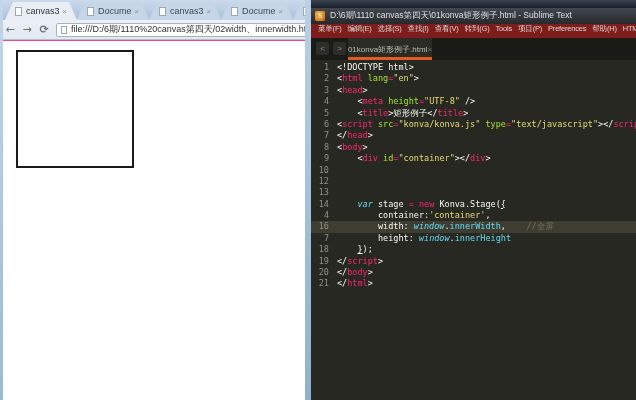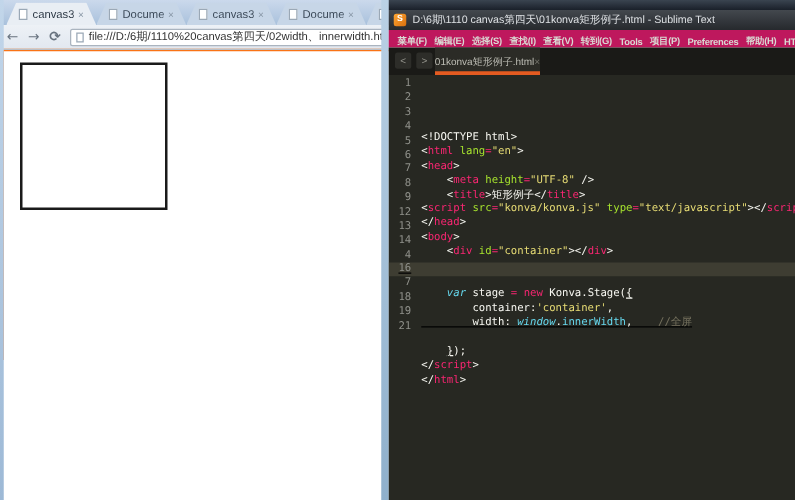--- a/index.html
+++ b/index.html
@@ -1,21 +1,21 @@
 <!DOCTYPE html>
 <html><head>
 <meta charset="utf-8">
 <style>
   * { margin:0; padding:0; box-sizing:border-box; }
   html,body { width:636px; height:400px; overflow:hidden; background:#fff;
               font-family:"Liberation Sans", sans-serif; }
   #screen { position:relative; width:636px; height:400px; overflow:hidden; }
 
   
-  .chrome-window { position:absolute; left:0; top:0; width:312px; height:288px; background:#f97316; }
+  .chrome-window { position:absolute; left:0; top:0; width:312px; height:288px; background:#ec4899; }
   .win-border-left { position:absolute; left:0; top:0; width:3px; height:400px;
                      background:linear-gradient(180deg,#c2d6ea,#9db9d6); z-index:4; }
   .chrome-topbar { position:absolute; left:0; top:0; width:100%; height:20px;
                    background:linear-gradient(180deg,#cbd9ec,#a9c1dc); }
   .tab-strip { position:absolute; left:5px; top:2px; height:18px; display:flex; }
   .ctab { position:relative; width:72px; height:18px; flex:0 0 72px;
           clip-path:polygon(8px 0, calc(100% - 8px) 0, 100% 100%, 0 100%);
           background:#c7d6e7; display:flex; align-items:center; padding:0 10px;
           font-size:9px; color:#3c4a59; cursor:default; }
   .ctab.active { background:#e9eef4; z-index:2; color:#2b3744; }
@@ -47,44 +47,44 @@
               background:linear-gradient(180deg,#3a4450,#1a202a); }
   .st-titlebar { position:absolute; left:6px; top:8px; width:325px; height:16px;
                  background:linear-gradient(180deg,#43484e,#26292d);
                  display:flex; align-items:center; padding-left:4px; }
   .st-icon { width:10px; height:10px; border-radius:2px; flex:0 0 10px;
              background:linear-gradient(135deg,#ffa733,#d96f0e);
              color:#fff; font-size:7px; font-weight:bold; text-align:center;
              line-height:10px; margin-right:5px; }
   .st-title { font-size:8.5px; color:#dde0e3; white-space:nowrap; overflow:hidden; }
   .st-menubar { position:absolute; left:6px; top:24px; width:325px; height:14px;
-                background:#be185d; display:flex; align-items:flex-end; gap:6px;
-                padding-left:7px; overflow:hidden;font-weight:bold; }
+                background:#7f1d1d; display:flex; align-items:flex-start; gap:6px;
+                padding-left:7px; overflow:hidden; }
   .menu-item { font-size:7.5px; color:#d9d9d3; white-space:nowrap; letter-spacing:-0.2px; }
   .st-tabbar { position:absolute; left:6px; top:38px; width:325px; height:22px;
                background:#1a1a17; }
   .tabnav { position:absolute; top:4px; width:13px; height:13px; background:#2d2d29;
             border-radius:2px; color:#96968e; font-size:8px; text-align:center;
             line-height:13px; }
   .tabnav.back { left:5px; } .tabnav.fwd { left:22px; }
   .editor-tab { position:absolute; left:37px; top:0; width:84px; height:22px;
                 background:#2b2b26; display:flex; align-items:center;
                 justify-content:center; gap:0; }
   .editor-tab-label { font-size:8px; color:#bdbdb5; white-space:nowrap; }
   .editor-tab-close { font-size:8px; color:#75756d; }
   .tab-underline { position:absolute; left:37px; bottom:0; width:84px; height:3px; }
 
   .code-editor { position:absolute; left:6px; top:60px; width:325px; height:340px;
                  background:#272822; overflow:hidden; padding-top:2px;
                  font-family:"DejaVu Sans Mono", monospace; font-size:8.5px; }
   .line { display:flex; height:11.4px; line-height:11.4px; white-space:pre; }
-  .line.current { background:#3e3d32;text-decoration:underline; }
+  .line.current { background:#3e3d32; }
   .gutter { width:26px; flex:0 0 26px; text-align:right; padding-right:8px;
             color:#8f908a; }
-  .codetext { white-space:pre; color:#f8f8f2;margin-top:43px; }
+  .codetext { white-space:pre; color:#f8f8f2; }
   .tk-w { color:#f8f8f2; }
   .tk-p { color:#f92672;text-align:right; }
   .tk-g { color:#a6e22e; }
   .tk-y { color:#e6db74; }
   .tk-c { color:#66d9ef; }
   .tk-i { color:#66d9ef; font-style:italic; }
   .tk-m { color:#75715e; }
   .tk-b { color:#f8f8f2; text-decoration:underline; }
 </style>
 </head>
@@ -168,25 +168,27 @@
     <div class="code-editor">
         <div class="line"><span class="gutter">1</span><span class="codetext"><span class="tk-w">&lt;!DOCTYPE html&gt;</span></span></div>
         <div class="line"><span class="gutter">2</span><span class="codetext"><span class="tk-w">&lt;</span><span class="tk-p">html</span><span class="tk-w"> </span><span class="tk-g">lang</span><span class="tk-p">=</span><span class="tk-y">"en"</span><span class="tk-w">&gt;</span></span></div>
         <div class="line"><span class="gutter">3</span><span class="codetext"><span class="tk-w">&lt;</span><span class="tk-p">head</span><span class="tk-w">&gt;</span></span></div>
         <div class="line"><span class="gutter">4</span><span class="codetext"><span class="tk-w">    &lt;</span><span class="tk-p">meta</span><span class="tk-w"> </span><span class="tk-g">height</span><span class="tk-p">=</span><span class="tk-y">"UTF-8"</span><span class="tk-w"> /&gt;</span></span></div>
         <div class="line"><span class="gutter">5</span><span class="codetext"><span class="tk-w">    &lt;</span><span class="tk-p">title</span><span class="tk-w">&gt;矩形例子&lt;/</span><span class="tk-p">title</span><span class="tk-w">&gt;</span></span></div>
         <div class="line"><span class="gutter">6</span><span class="codetext"><span class="tk-w">&lt;</span><span class="tk-p">script</span><span class="tk-w"> </span><span class="tk-g">src</span><span class="tk-p">=</span><span class="tk-y">"konva/konva.js"</span><span class="tk-w"> </span><span class="tk-g">type</span><span class="tk-p">=</span><span class="tk-y">"text/javascript"</span><span class="tk-w">&gt;&lt;/</span><span class="tk-p">script</span></span></div>
         <div class="line"><span class="gutter">7</span><span class="codetext"><span class="tk-w">&lt;/</span><span class="tk-p">head</span><span class="tk-w">&gt;</span></span></div>
         <div class="line"><span class="gutter">8</span><span class="codetext"><span class="tk-w">&lt;</span><span class="tk-p">body</span><span class="tk-w">&gt;</span></span></div>
         <div class="line"><span class="gutter">9</span><span class="codetext"><span class="tk-w">    &lt;</span><span class="tk-p">div</span><span class="tk-w"> </span><span class="tk-g">id</span><span class="tk-p">=</span><span class="tk-y">"container"</span><span class="tk-w">&gt;&lt;/</span><span class="tk-p">div</span><span class="tk-w">&gt;</span></span></div>
+        <div class="line"><span class="gutter">10</span><span class="codetext"></span></div>
         <div class="line"><span class="gutter">12</span><span class="codetext"></span></div>
         <div class="line"><span class="gutter">13</span></div>
         <div class="line"><span class="gutter">14</span><span class="codetext"><span class="tk-w">    </span><span class="tk-i">var</span><span class="tk-w"> stage </span><span class="tk-p">=</span><span class="tk-w"> </span><span class="tk-p">new</span><span class="tk-w"> Konva.Stage(</span><span class="tk-b">{</span></span></div>
         <div class="line"><span class="gutter">4</span><span class="codetext"><span class="tk-w">        container:</span><span class="tk-y">'container'</span><span class="tk-w">,</span></span></div>
         <div class="line current"><span class="gutter">16</span><span class="codetext"><span class="tk-w">        width: </span><span class="tk-i">window</span><span class="tk-w">.</span><span class="tk-c">innerWidth</span><span class="tk-w">,    </span><span class="tk-m">//全屏</span></span></div>
-        <div class="line"><span class="gutter">7</span></div>
+        <div class="line"><span class="gutter">7</span><span class="codetext"><span class="tk-w">        height: </span><span class="tk-i">window</span><span class="tk-w">.</span><span class="tk-c">innerHeight</span></span></div>
         <div class="line"><span class="gutter">18</span><span class="codetext"><span class="tk-w">    </span><span class="tk-b">}</span><span class="tk-w">);</span></span></div>
         <div class="line"><span class="gutter">19</span><span class="codetext"><span class="tk-w">&lt;/</span><span class="tk-p">script</span><span class="tk-w">&gt;</span></span></div>
+        <div class="line"><span class="gutter">20</span><span class="codetext"><span class="tk-w">&lt;/</span><span class="tk-p">body</span><span class="tk-w">&gt;</span></span></div>
         <div class="line"><span class="gutter">21</span><span class="codetext"><span class="tk-w">&lt;/</span><span class="tk-p">html</span><span class="tk-w">&gt;</span></span></div>
       </div>
   </div>
 
 </div>
 
 </body></html>

